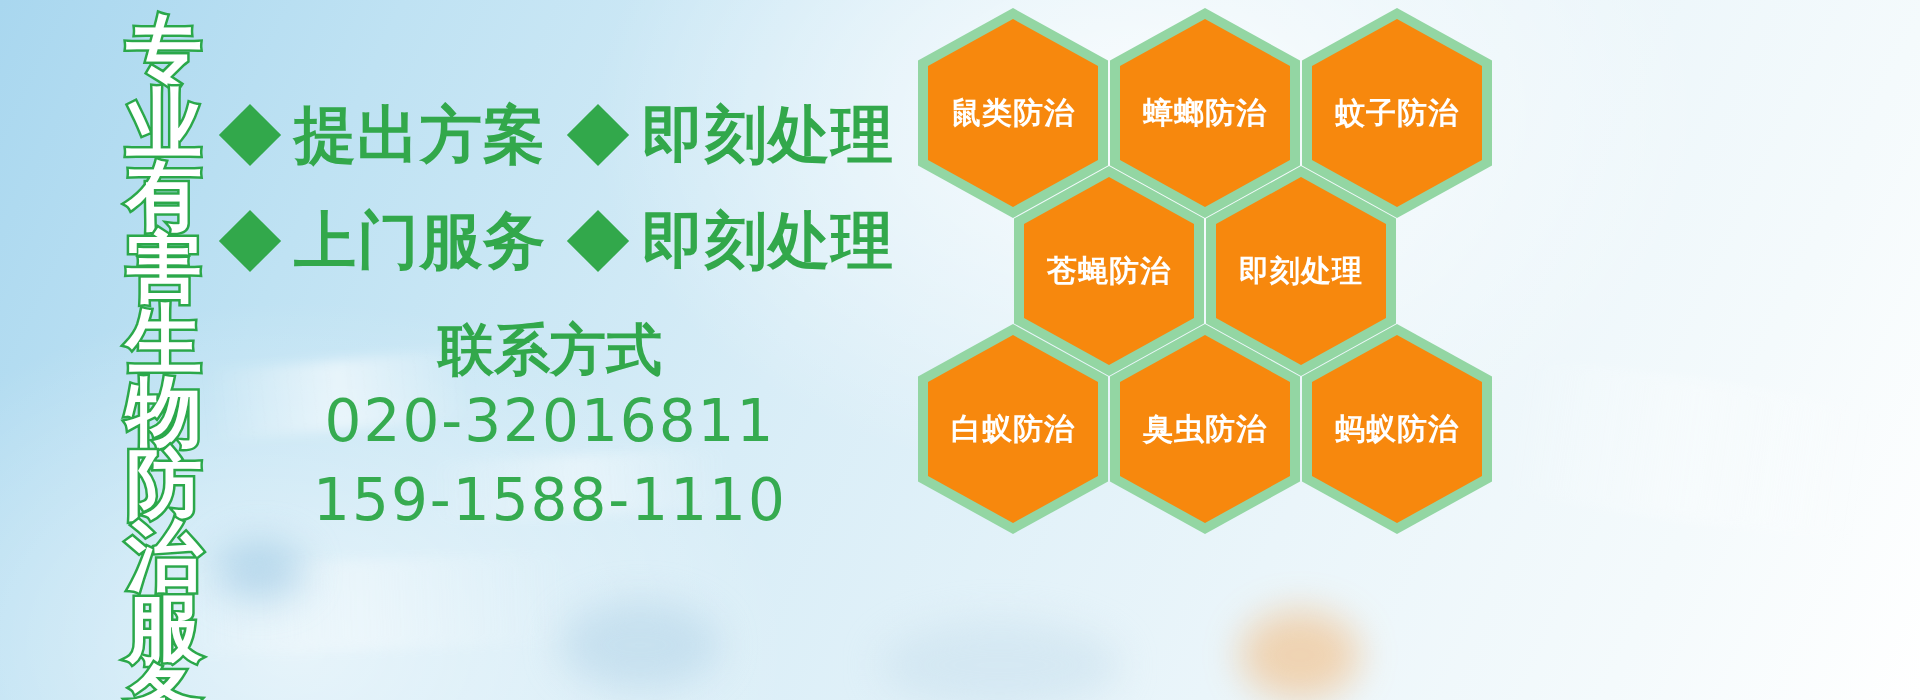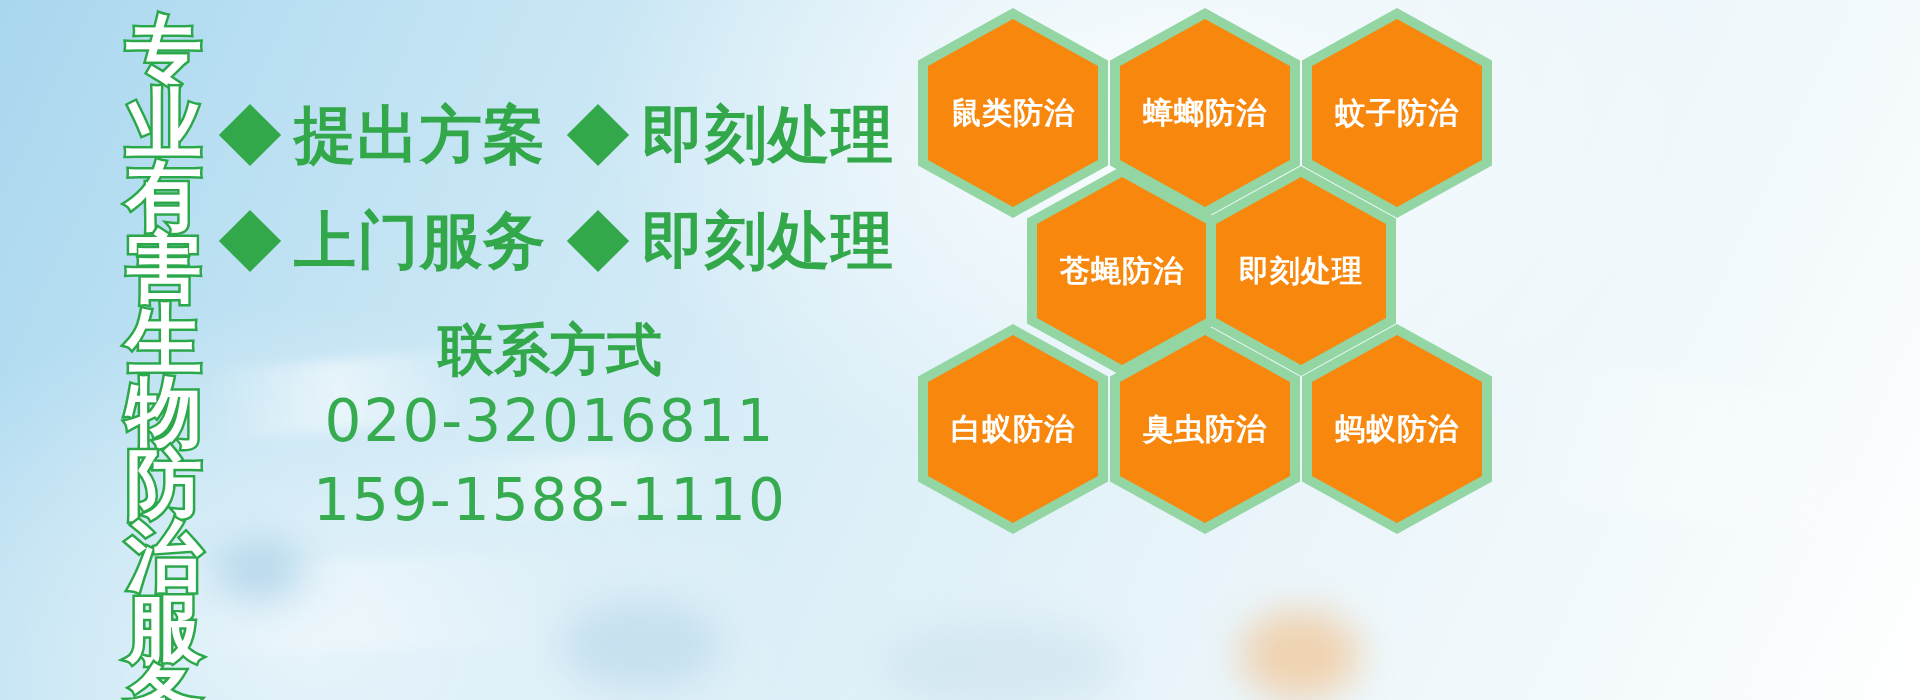--- a/index.html
+++ b/index.html
@@ -236,21 +236,21 @@
       <span class="hex-inner"></span>
       <span class="hex-label">蟑螂防治</span>
     </div>
 
     <div class="hex" style="left:390px; top:8px;">
       <span class="hex-outer"></span>
       <span class="hex-inner"></span>
       <span class="hex-label">蚊子防治</span>
     </div>
 
-    <div class="hex" style="left:102px; top:166px;margin-left:13px;">
+    <div class="hex" style="left:102px; top:166px;">
       <span class="hex-outer"></span>
       <span class="hex-inner"></span>
       <span class="hex-label">苍蝇防治</span>
     </div>
 
     <div class="hex" style="left:294px; top:166px;">
       <span class="hex-outer"></span>
       <span class="hex-inner"></span>
       <span class="hex-label">即刻处理</span>
     </div>

